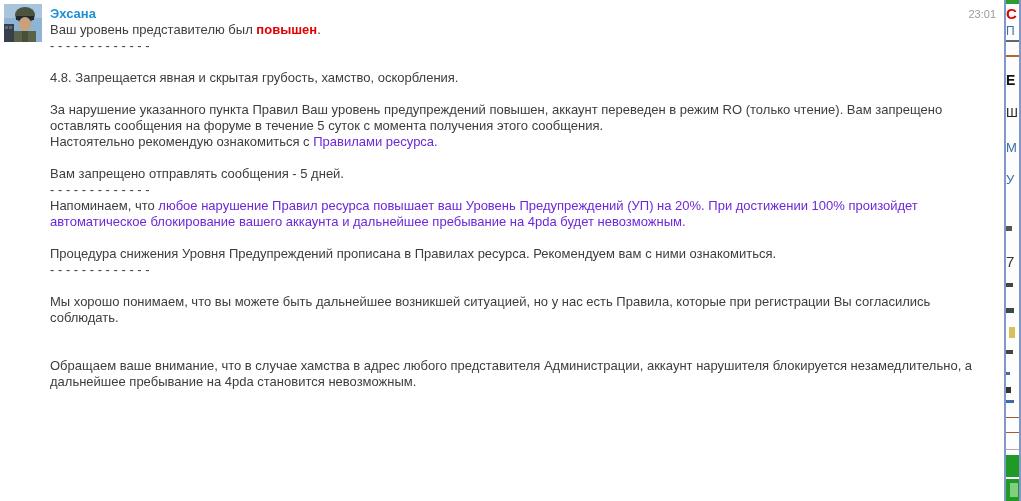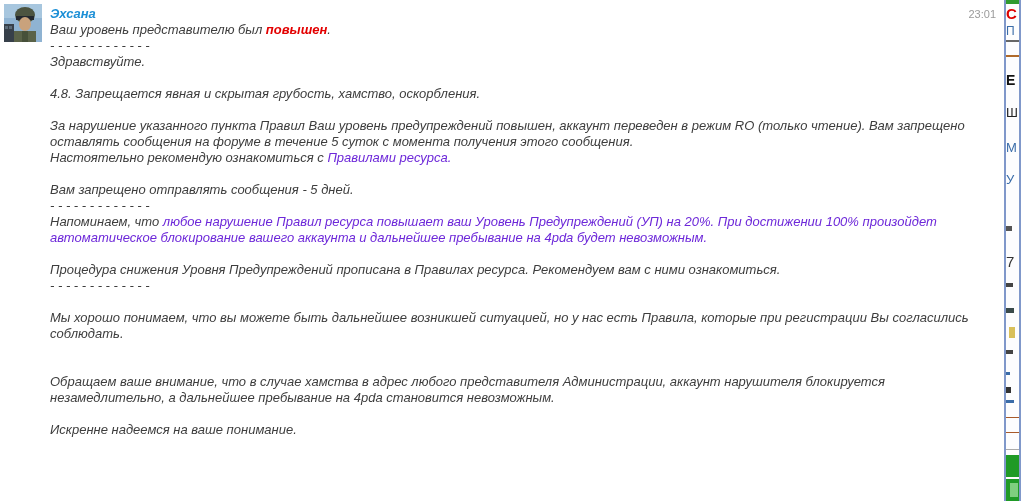--- a/index.html
+++ b/index.html
@@ -13,21 +13,21 @@
     overflow:hidden;cursor:pointer;
   }
   .timestamp{
     position:absolute;top:8px;right:25px;
     font-size:11px;color:#9b9b9b;
   }
   .content{
     position:absolute;left:50px;top:6px;width:950px;
     font-size:13px;line-height:16px;color:#3d3d3d;
   }
-  .line,.para{min-height:16px;font-style:italic;}
+  .line,.para{min-height:16px;}
   .blank{height:16px;}
   .author{color:#1c8fd6;font-weight:bold;cursor:pointer;}
   .hl{color:#e30000;font-weight:bold;}
   .red{color:#6d28d9;}
   .link{color:#6d28d9;cursor:pointer;text-decoration:none;}
   .sep{color:#3d3d3d;}
   .italic{}
   
   .side-strip{
     position:absolute;left:1004px;top:0;width:17px;height:501px;
@@ -58,21 +58,20 @@
 
   <div class="timestamp">23:01</div>
 
   <div class="content">
     <div class="line author">Эхсана</div>
 
     <div class="line"><span>Ваш уровень представителю был </span><span class="hl">повышен</span><span>.</span></div>
 
     <div class="line sep">- - - - - - - - - - - - -</div>
 
-    <div class="line">Здравствуйте.</div>
     <div class="blank"></div>
 
     <div class="line">4.8. Запрещается явная и скрытая грубость, хамство, оскорбления.</div>
     <div class="blank"></div>
 
     <div class="para">За нарушение указанного пункта Правил Ваш уровень предупреждений повышен, аккаунт переведен в режим RO (только чтение). Вам запрещено оставлять сообщения на форуме в течение 5 суток с момента получения этого сообщения.</div>
     <div class="para"><span>Настоятельно рекомендую ознакомиться с </span><a class="link">Правилами ресурса.</a></div>
     <div class="blank"></div>
 
     <div class="line">Вам запрещено отправлять сообщения - 5 дней.</div>
@@ -86,21 +85,20 @@
     <div class="blank"></div>
 
     <div class="para">Мы хорошо понимаем, что вы можете быть дальнейшее возникшей ситуацией, но у нас есть Правила, которые при регистрации Вы согласились соблюдать.</div>
     <div class="blank"></div>
 
     <div class="blank"></div>
 
     <div class="para italic">Обращаем ваше внимание, что в случае хамства в адрес любого представителя Администрации, аккаунт нарушителя блокируется незамедлительно, а дальнейшее пребывание на 4pda становится невозможным.</div>
     <div class="blank"></div>
 
-    <div class="line">Искренне надеемся на ваше понимание.</div>
   </div>
 
   <div class="side-strip" id="side-strip">
       <div class="frag" style="left: 0px; top: 0px; width: 13px; height: 4px; background: rgb(47, 154, 47);"></div>
       <div class="frag" style="left: 0px; top: 5px; width: 11px; height: 17px; font: bold 15px &quot;Liberation Sans&quot;, sans-serif; color: rgb(221, 0, 0);">С</div>
       <div class="frag" style="left: 0px; top: 24px; width: 10px; height: 13px; font: 12px &quot;Liberation Sans&quot;, sans-serif; color: rgb(58, 108, 168);">П</div>
       <div class="frag" style="left: 0px; top: 40px; width: 13px; height: 2px; background: rgb(102, 102, 102);"></div>
       <div class="frag" style="left: 0px; top: 55px; width: 13px; height: 2px; background: rgb(176, 106, 42);"></div>
       <div class="frag" style="left: 0px; top: 72px; width: 11px; height: 16px; font: bold 14px &quot;Liberation Sans&quot;, sans-serif; color: rgb(17, 17, 17);">Е</div>
       <div class="frag" style="left: 0px; top: 105px; width: 11px; height: 17px; font: 13px &quot;Liberation Sans&quot;, sans-serif; color: rgb(34, 34, 34);">Ш</div>

